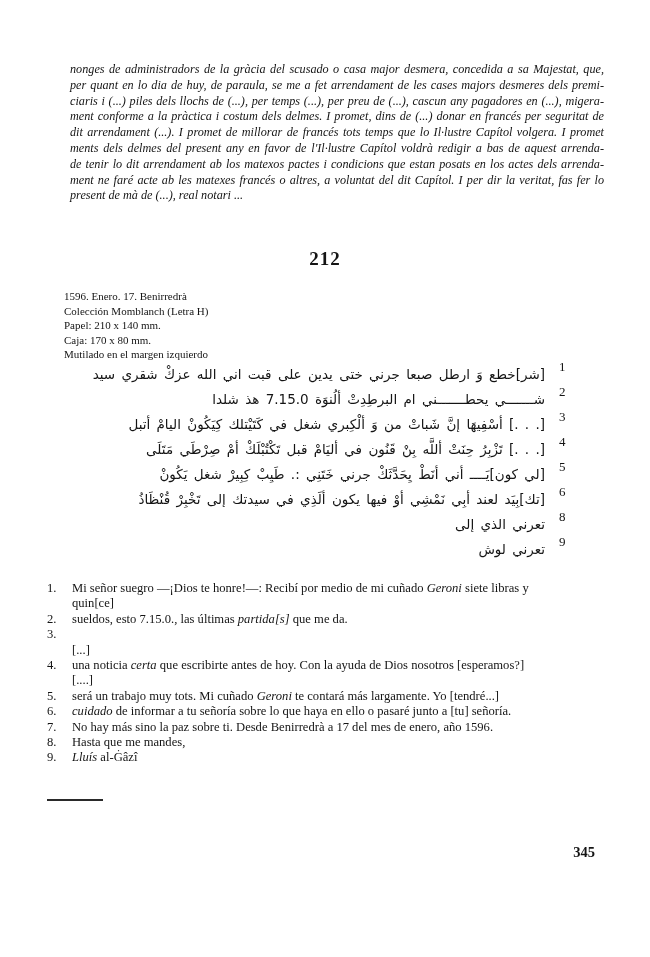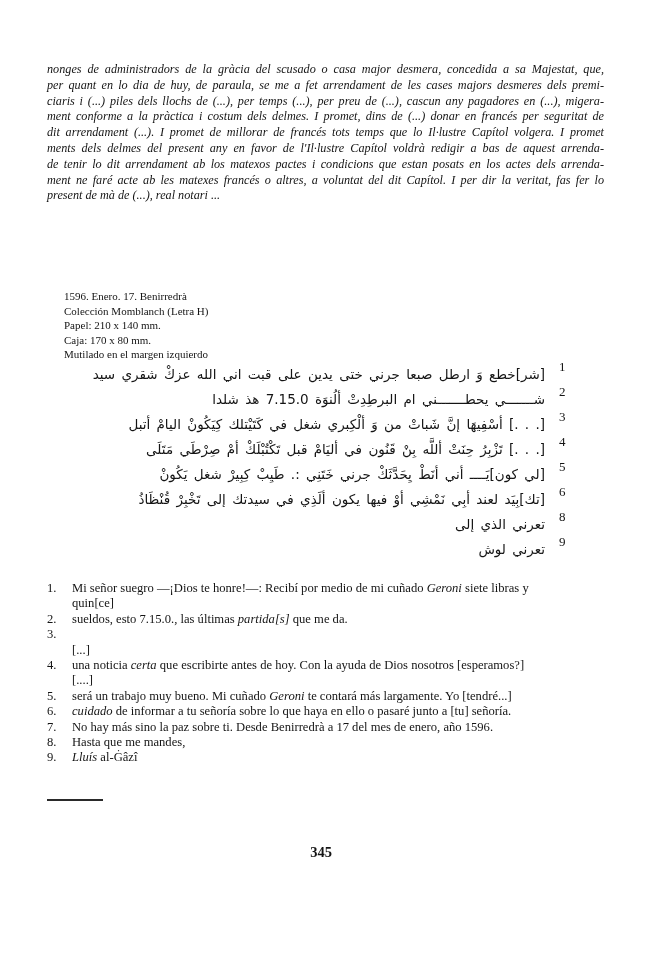--- a/index.html
+++ b/index.html
@@ -2,21 +2,21 @@
 <html><head>
 <meta charset="utf-8">
 <style>
   html,body{margin:0;padding:0;background:#ffffff;}
   body{width:650px;height:957px;position:relative;font-family:"Liberation Serif",serif;color:#141414;}
   .page{position:absolute;inset:0;background:#ffffff;overflow:hidden;}
 
   
   .intro{position:absolute;top:62px;left:47px;width:557px;font-style:italic;
          font-size:12.2px;line-height:15.8px;}
-  .intro .ln{text-align:justify;text-align-last:justify;}
+  .intro .ln{text-align:justify;text-align-last:justify;margin-left:23px;}
   .intro .ln.last{text-align-last:left;}
 
   
   .docnum{position:absolute;top:248px;left:0;width:650px;text-align:center;
           font-weight:bold;font-size:19px;letter-spacing:1px;}
 
   
   .meta{position:absolute;top:289px;left:64px;font-size:11px;line-height:14.6px;}
 
   
@@ -30,40 +30,41 @@
 
   
   .trans{position:absolute;top:581px;left:47px;width:560px;font-size:12.6px;line-height:15.4px;}
   .t-row{display:flex;}
   .t-no{width:25px;flex:none;}
   .t-body{flex:1;}
   .t-body i{}
 
   
   .rule{position:absolute;top:799px;left:47px;width:56px;height:2px;background:#2a2a2a;}
-  .pageno{position:absolute;top:844px;left:47px;width:548px;text-align:center;
+  .pageno{position:absolute;top:844px;left:47px;width:548px;text-align:right;
           font-weight:bold;font-size:14.5px;}
 </style>
 </head>
 <body>
 
 <div class="page">
 
   <div class="intro">
     <div class="ln">nonges de administradors de la gràcia del scusado o casa major desmera, concedida a sa Majestat, que,</div>
     <div class="ln">per quant en lo dia de huy, de paraula, se me a fet arrendament de les cases majors desmeres dels premi-</div>
     <div class="ln">ciaris i (...) piles dels llochs de (...), per temps (...), per preu de (...), cascun any pagadores en (...), migera-</div>
     <div class="ln">ment conforme a la pràctica i costum dels delmes. I promet, dins de (...) donar en francés per seguritat de</div>
     <div class="ln">dit arrendament (...). I promet de millorar de francés tots temps que lo Il·lustre Capítol volgera. I promet</div>
     <div class="ln">ments dels delmes del present any en favor de l'Il·lustre Capítol voldrà redigir a bas de aquest arrenda-</div>
     <div class="ln">de tenir lo dit arrendament ab los matexos pactes i condicions que estan posats en los actes dels arrenda-</div>
     <div class="ln">ment ne faré acte ab les matexes francés o altres, a voluntat del dit Capítol. I per dir la veritat, fas fer lo</div>
     <div class="ln last">present de mà de (...), real notari ...</div>
   </div>
 
+  <div class="docnum">212</div>
 
   <div class="meta">
     <div>1596. Enero. 17. Benirredrà</div>
     <div>Colección Momblanch (Letra H)</div>
     <div>Papel: 210 x 140 mm.</div>
     <div>Caja: 170 x 80 mm.</div>
     <div>Mutilado en el margen izquierdo</div>
   </div>
 
   <div class="arabic">
@@ -113,21 +114,21 @@
     <div class="t-row">
       <span class="t-no">3.</span>
       <span class="t-body"><br><span>[...]</span></span>
     </div>
     <div class="t-row">
       <span class="t-no">4.</span>
       <span class="t-body"><span>una noticia </span><i>certa</i><span> que escribirte antes de hoy. Con la ayuda de Dios nosotros [esperamos?]</span><br><span>[....]</span></span>
     </div>
     <div class="t-row">
       <span class="t-no">5.</span>
-      <span class="t-body"><span>será un trabajo muy bueno. Mi cuñado </span><i>Geroni</i><span> te contará más largamente. Yo [tendré...]</span></span>
+      <span class="t-body"><span>será un trabajo muy tots. Mi cuñado </span><i>Geroni</i><span> te contará más largamente. Yo [tendré...]</span></span>
     </div>
     <div class="t-row">
       <span class="t-no">6.</span>
       <span class="t-body"><i>cuidado</i><span> de informar a tu señoría sobre lo que haya en ello o pasaré junto a [tu] señoría.</span></span>
     </div>
     <div class="t-row">
       <span class="t-no">7.</span>
       <span class="t-body"><span>No hay más sino la paz sobre ti. Desde Benirredrà a 17 del mes de enero, año 1596.</span></span>
     </div>
     <div class="t-row">

